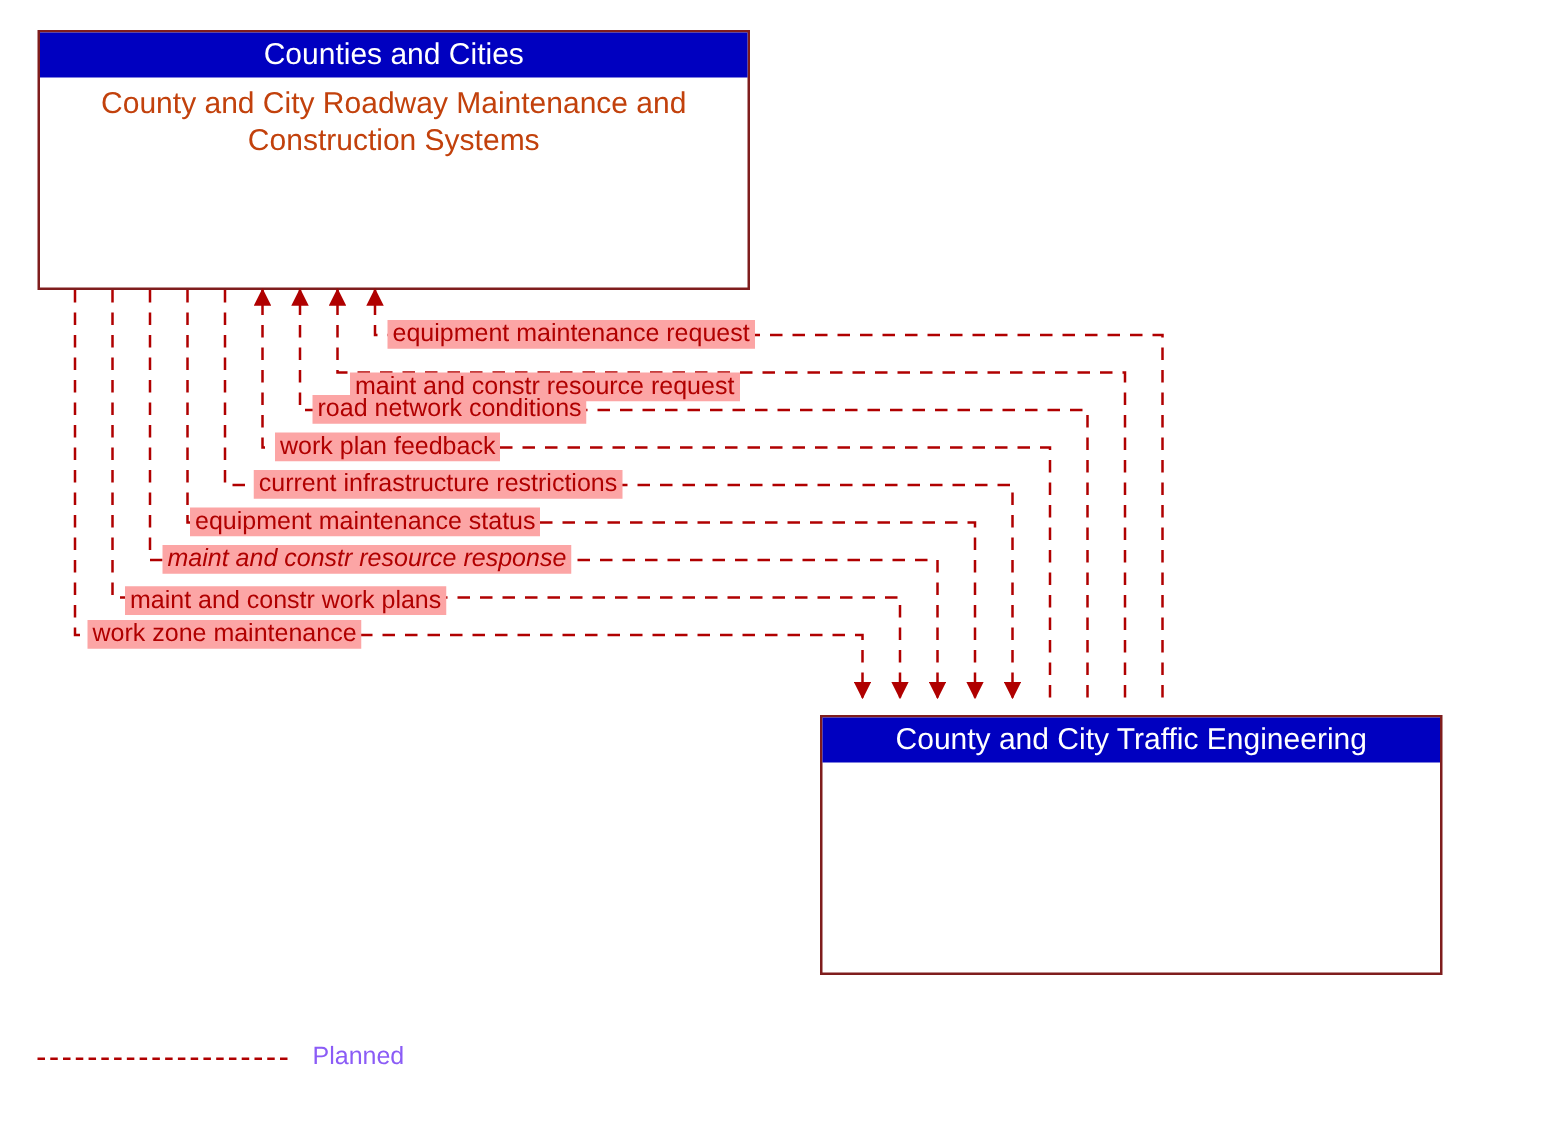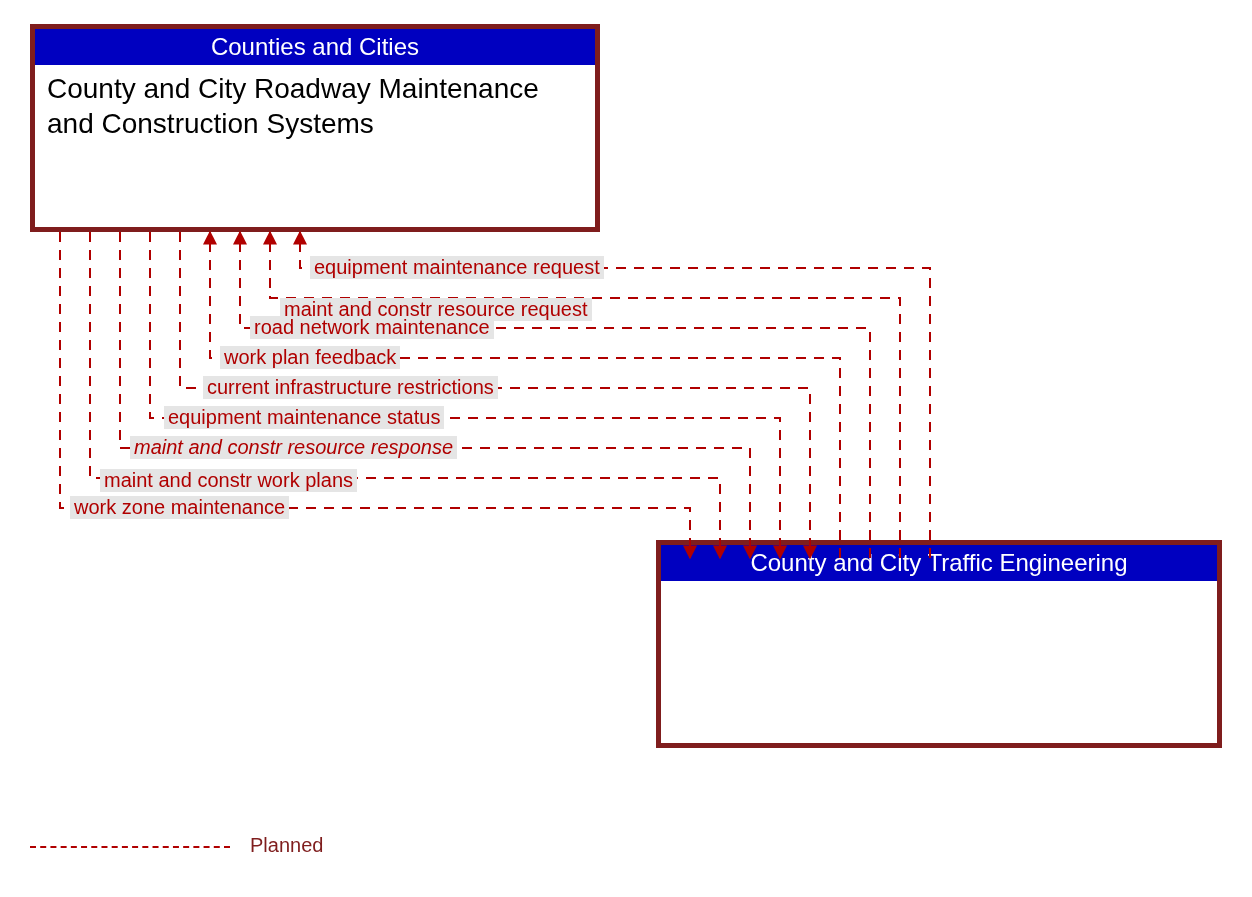--- a/index.html
+++ b/index.html
@@ -6,71 +6,72 @@
     margin: 0;
     padding: 0;
     width: 1252px;
     height: 897px;
     font-family: Arial, Helvetica, sans-serif;
     background: #ffffff;
     position: relative;
   }
   .box {
     position: absolute;
-    border: 5px solid #7f1d1d;
+    border: 2px solid #7f1d1d;
     background: #fff;
     box-sizing: border-box;
   }
   .box-header {
     background: #0000c0;
     color: #fff;
     text-align: center;
     font-size: 24px;
     padding: 4px 6px;
     font-weight: normal;
   }
   .box-body {
-    color: #000000;
-    font-size: 28px;
+    color: #c2410c;
+    text-align: center;
+    font-size: 24px;
     padding: 6px 12px;
     line-height: 1.25;
   }
   .flow-label {
     position: absolute;
     color: #b00000;
     font-size: 20px;
-    background: #e5e5e5;
+    background: #fca5a5;
     padding: 0 4px;
     white-space: nowrap;
   }
   .legend-line {
     position: absolute;
     border-top: 2px dashed #b00000;
   }
   .legend-text {
     position: absolute;
-    color: #7f1d1d;
+    color: #8b5cf6;
     font-size: 20px;
   }
   svg {
     position: absolute;
     left: 0;
     top: 0;
     pointer-events: none;
   }
 </style>
 </head>
 <body>
 
 <div class="box" style="left:30px; top:24px; width:570px; height:208px;">
   <div class="box-header">Counties and Cities</div>
   <div class="box-body">County and City Roadway Maintenance and Construction Systems</div>
 </div>
 
-<div class="box" style="left:656px; top:540px; width:566px; height:208px;">
+<div class="box" style="left:656px; top:572px; width:498px; height:208px;">
   <div class="box-header">County and City Traffic Engineering</div>
 </div>
 
 <svg width="1252" height="897">
   <defs>
     <marker id="arrow" viewBox="0 0 10 10" refX="9" refY="5" markerWidth="7" markerHeight="7" orient="auto-start-reverse">
       <path d="M 0 0 L 10 5 L 0 10 z" fill="#b00000"></path>
     </marker>
   </defs>
   <g stroke="#b00000" stroke-width="2" stroke-dasharray="10 8" fill="none">
@@ -83,22 +84,22 @@
     <path d="M 180 232 L 180 388 L 810 388 L 810 558" marker-end="url(#arrow)"></path>
     <path d="M 150 232 L 150 418 L 780 418 L 780 558" marker-end="url(#arrow)"></path>
     <path d="M 120 232 L 120 448 L 750 448 L 750 558" marker-end="url(#arrow)"></path>
     <path d="M 90 232 L 90 478 L 720 478 L 720 558" marker-end="url(#arrow)"></path>
     <path d="M 60 232 L 60 508 L 690 508 L 690 558" marker-end="url(#arrow)"></path>
   </g>
 </svg>
 
 <span class="flow-label" style="left:310px; top:256px;">equipment maintenance request</span>
 <span class="flow-label" style="left:280px; top:286px;margin-top:12px;">maint and constr resource request</span>
-<span class="flow-label" style="left:250px; top:316px;">road network maintenance</span>
+<span class="flow-label" style="left:250px; top:316px;">road network conditions</span>
 <span class="flow-label" style="left:220px; top:346px;">work plan feedback</span>
 <span class="flow-label" style="left:203px; top:376px;">current infrastructure restrictions</span>
-<span class="flow-label" style="left:164px; top:406px;">equipment maintenance status</span>
+<span class="flow-label" style="left:152px; top:406px;">equipment maintenance status</span>
 <span class="flow-label" style="left:130px; top:436px;font-style:italic;">maint and constr resource response</span>
 <span class="flow-label" style="left:100px; top:469px;">maint and constr work plans</span>
 <span class="flow-label" style="left:70px;  top:496px;">work zone maintenance</span>
 
 <div class="legend-line" style="left:30px; top:846px; width:200px;"></div>
 <div class="legend-text" style="left:250px; top:834px;">Planned</div>
 
 </body></html>

